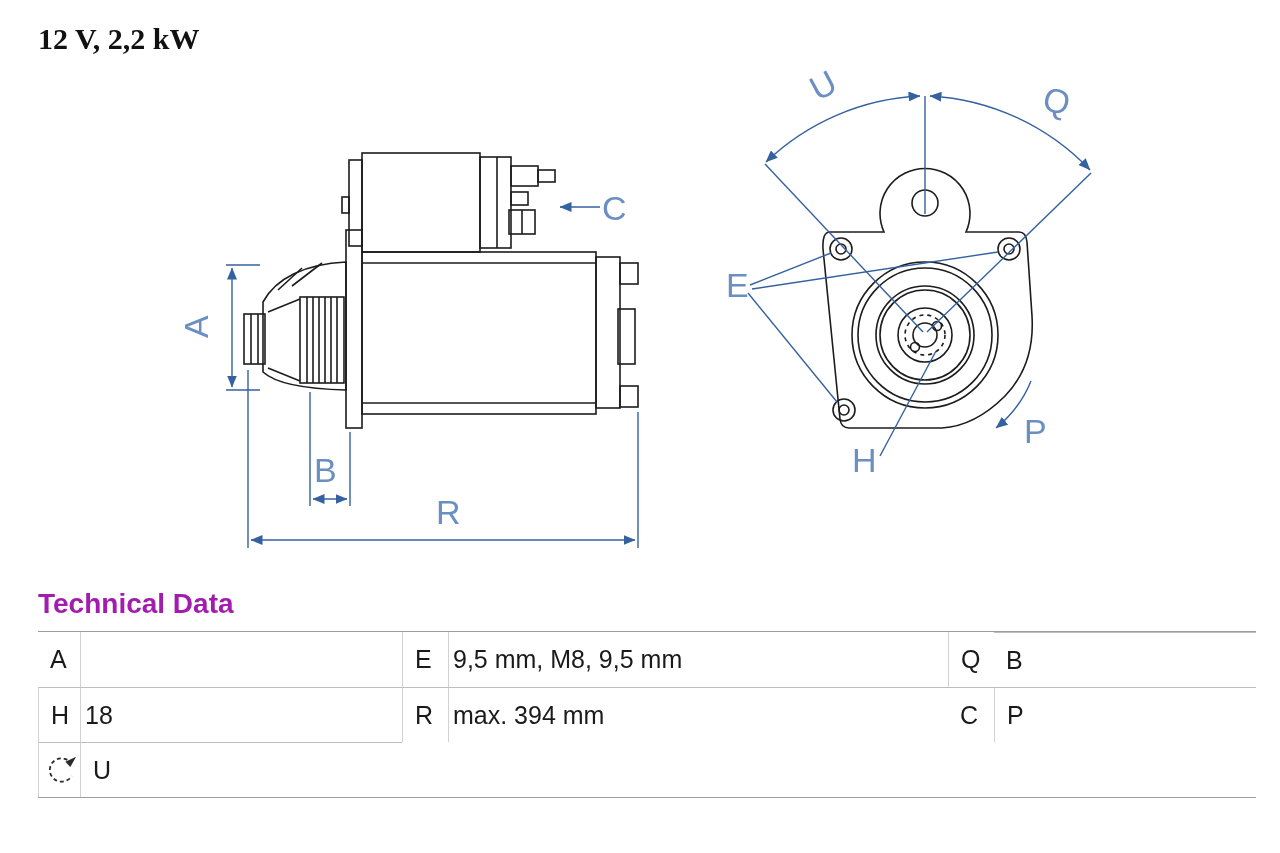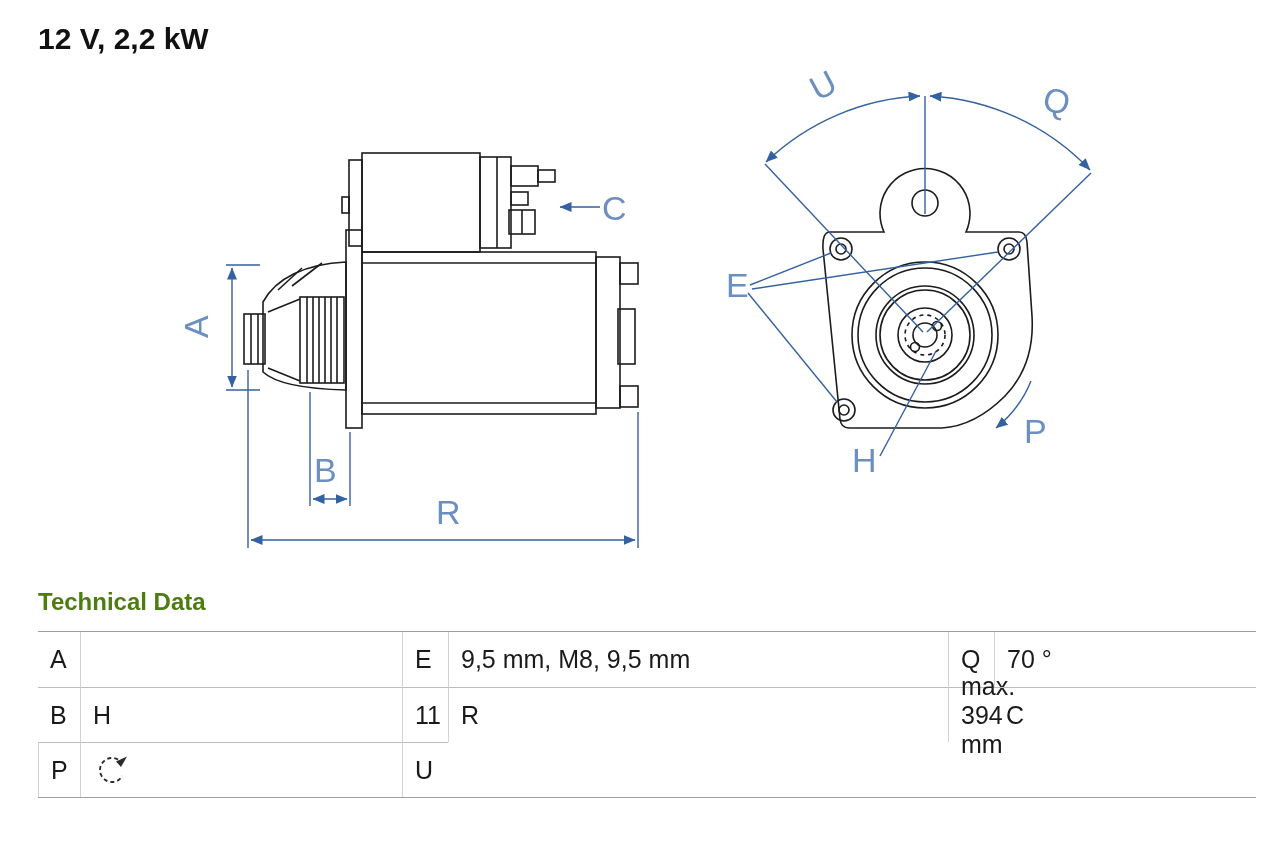--- a/index.html
+++ b/index.html
@@ -1,35 +1,35 @@
 <!DOCTYPE html>
 <html><head>
 <meta charset="utf-8">
 <style>
   html,body{margin:0;padding:0;}
   body{
     width:1280px;height:853px;background:#ffffff;position:relative;overflow:hidden;
     font-family:"Liberation Sans", sans-serif;color:#1a1a1a;
   }
   .title{
-    position:absolute;left:38px;top:22px;font-size:30px;font-weight:bold;color:#111;
+    position:absolute;left:38px;top:22px;font-size:30px;font-weight:bold;color:#111;font-family:Liberation Serif, serif;
   }
   .drawing{position:absolute;left:0;top:0;}
   .dim-label{font-family:"Liberation Sans",sans-serif;font-size:34px;fill:#6b8fc0;}
   .section-heading{
-    position:absolute;left:38px;top:588px;font-size:24px;font-weight:bold;color:#4d7c0f;
+    position:absolute;left:38px;top:588px;font-size:28px;font-weight:bold;color:#a21caf;
   }
   .spec-table{
     position:absolute;left:38px;top:631px;width:1218px;
     display:grid;grid-template-columns:42px 322px 46px 500px 46px auto;
     border-top:1px solid #9e9e9e;border-bottom:1px solid #9e9e9e;
   }
   .cell{
     height:55px;display:flex;align-items:center;
-    font-size:25px;color:#1a1a1a;padding-left:12px;box-sizing:border-box;
+    font-size:25px;color:#1a1a1a;padding-left:4px;box-sizing:border-box;
     border-left:1px solid #d2d2d2;
   }
   .cell.c-first{border-left:none;}
   .cell.r-mid{border-top:1px solid #bdbdbd;}
   .key-cell{padding-left:12px;}
 </style>
 </head>
 <body>
 
 <div class="title">12 V, 2,2 kW</div>
@@ -170,25 +170,24 @@
 
 <div class="section-heading">Technical Data</div>
 
 <div class="spec-table">
 
   <div class="cell key-cell c-first">A</div>
   <div class="cell"></div>
   <div class="cell key-cell">E</div>
   <div class="cell">9,5 mm, M8, 9,5 mm</div>
   <div class="cell key-cell">Q</div>
-  <div class="cell">70 °</div>
 
   <div class="cell key-cell c-first r-mid">B</div>
   <div class="cell key-cell r-mid">H</div>
-  <div class="cell r-mid">11</div>
+  <div class="cell r-mid">18</div>
   <div class="cell key-cell r-mid">R</div>
   <div class="cell r-mid">max. 394 mm</div>
 
   <div class="cell key-cell c-first r-mid">C</div>
   <div class="cell key-cell r-mid">P</div>
   <div class="cell r-mid">
     <svg width="38" height="34" viewBox="0 0 38 34">
       <path d="M25,6.6 A12,12 0 1 0 29.4,23" fill="none" stroke="#2a2a2a" stroke-width="1.8" stroke-dasharray="4 3"></path>
       <polygon points="23,8.5 34,3.5 28,14" fill="#2a2a2a"></polygon>
     </svg>

